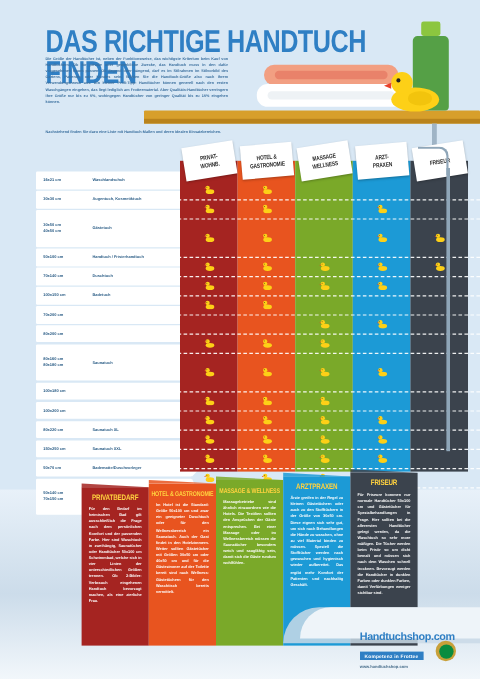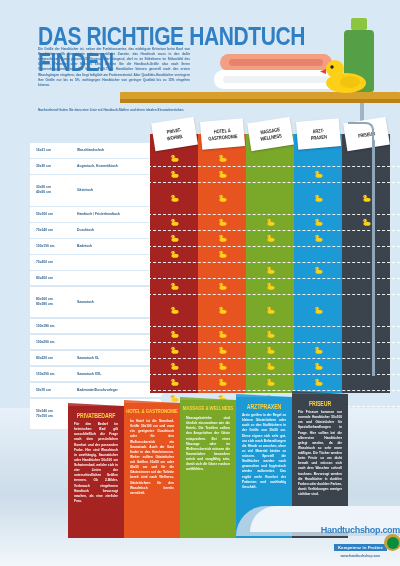--- a/index.html
+++ b/index.html
@@ -133,21 +133,21 @@
     font-size:5.2px; font-weight:bold; color:#ffd23f; text-transform:uppercase;
     transform:scaleY(1.28); letter-spacing:-0.1px;
   }
   .fan-text {
     position:absolute; left:7px; width:56px;
     font-size:3.2px; line-height:1.6; font-weight:bold; color:#ffffff;
     text-align:justify;
   }
 
   
-  .footer-logo { position:absolute; right:0; bottom:8px; text-align:center; }
+  .footer-logo { position:absolute; right:21px; bottom:8px; text-align:left; }
   .logo-main { font-size:9px; font-weight:bold; color:#2f7fc4; letter-spacing:-0.3px; }
   .logo-tag {
     display:inline-block; background:#2f7fc4; color:#fff; font-size:4px;
     font-weight:bold; padding:1px 4px; margin-top:1px; letter-spacing:0.2px;
   }
   .logo-url { font-size:3.4px; color:#4a6f8c; margin-top:1px; font-weight:bold; }
   .logo-seal {
     position:absolute; right:-1px; bottom:7px; width:17px; height:17px;
     border-radius:50%; background:#c8a03a;
     display:flex; align-items:center; justify-content:center;

